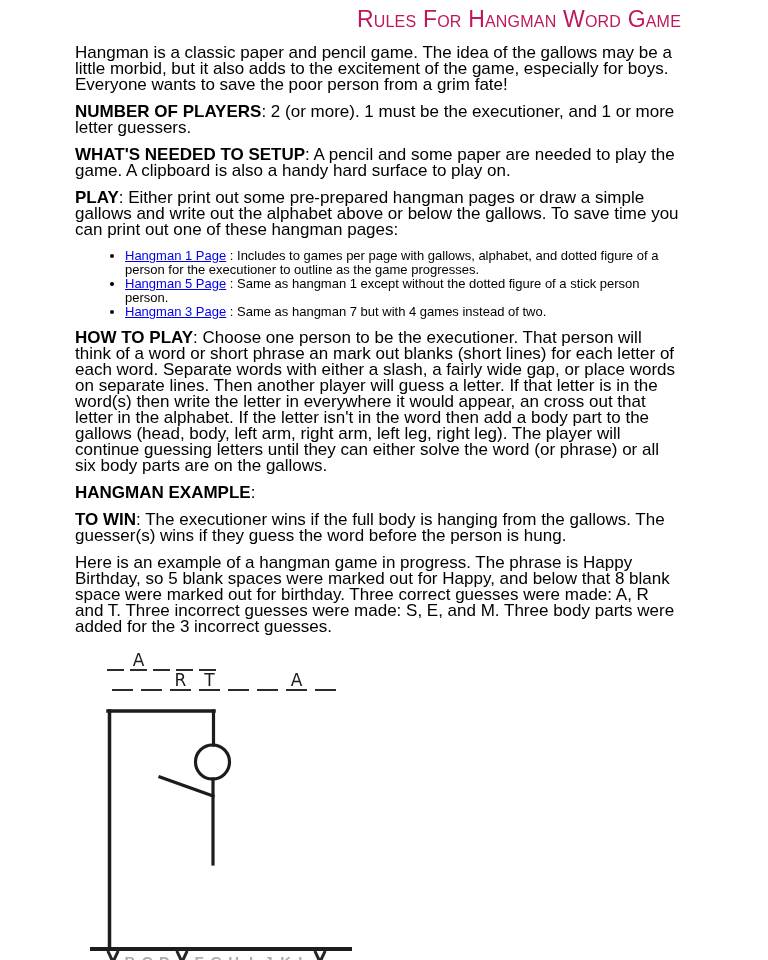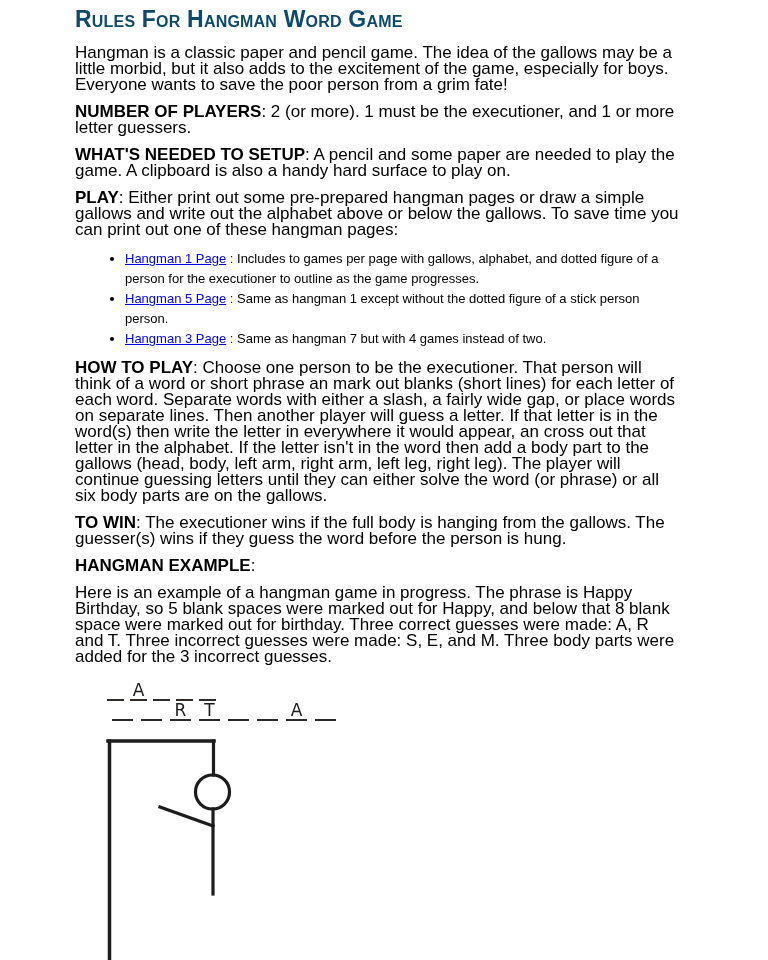--- a/index.html
+++ b/index.html
@@ -1,23 +1,23 @@
 <!DOCTYPE html>
 <html><head>
 <meta charset="utf-8">
 <style>
   html,body{margin:0;padding:0;background:#ffffff;}
   .page{width:768px;height:960px;background:#fff;overflow:hidden;position:relative;
         font-family:"Liberation Sans",sans-serif;color:#000;}
   .content{margin-left:75px;width:606px;padding-top:3px;}
-  h1.title{font-size:23px;font-weight:bold;font-variant:small-caps;text-align:left;
-        margin:3px 0 12px 0;letter-spacing:0.2px;color:#0c4a6e;}
+  h1.title{font-size:23px;font-weight:normal;font-variant:small-caps;text-align:right;
+        margin:3px 0 12px 0;letter-spacing:0.2px;color:#be185d;}
   p.body-text{font-size:17px;line-height:16px;margin:11px 0;}
   .hd{font-weight:bold;}
-  ul.link-list{margin:11px 0;padding-left:50px;font-size:13px;line-height:20px;}
+  ul.link-list{margin:11px 0;padding-left:50px;font-size:13px;line-height:14px;}
   ul.link-list li{margin:0;}
   a.hlink{color:#0000EE;text-decoration:underline;cursor:pointer;}
   
   .drawing{margin-top:16px;}
   .blank-row{display:flex;align-items:flex-end;height:20px;}
   .blank-row.row1{margin-left:32px;}
   .blank-row.row2{margin-left:37px;margin-top:0px;}
   .slot{display:inline-block;border-bottom:2px solid #2e2a28;text-align:center;
         font-family:"DejaVu Sans",sans-serif;font-size:17px;line-height:19px;
         height:20px;color:#1c1c1c;box-sizing:border-box;}
@@ -53,23 +53,23 @@
     <p class="body-text"><span class="hd">PLAY</span><span>: Either print out some pre-prepared hangman pages or draw a simple gallows and write out the alphabet above or below the gallows. To save time you can print out one of these hangman pages:</span></p>
 
     <ul class="link-list">
       <li><a class="hlink" href="#">Hangman 1 Page</a><span> : Includes to games per page with gallows, alphabet, and dotted figure of a person for the executioner to outline as the game progresses.</span></li>
       <li><a class="hlink" href="#">Hangman 5 Page</a><span> : Same as hangman 1 except without the dotted figure of a stick person person.</span></li>
       <li><a class="hlink" href="#">Hangman 3 Page</a><span> : Same as hangman 7 but with 4 games instead of two.</span></li>
     </ul>
 
     <p class="body-text"><span class="hd">HOW TO PLAY</span><span>: Choose one person to be the executioner. That person will think of a word or short phrase an mark out blanks (short lines) for each letter of each word. Separate words with either a slash, a fairly wide gap, or place words on separate lines. Then another player will guess a letter. If that letter is in the word(s) then write the letter in everywhere it would appear, an cross out that letter in the alphabet. If the letter isn't in the word then add a body part to the gallows (head, body, left arm, right arm, left leg, right leg). The player will continue guessing letters until they can either solve the word (or phrase) or all six body parts are on the gallows.</span></p>
 
+    <p class="body-text"><span class="hd">HANGMAN EXAMPLE</span><span>:</span></p>
+
     <p class="body-text"><span class="hd">TO WIN</span><span>: The executioner wins if the full body is hanging from the gallows. The guesser(s) wins if they guess the word before the person is hung.</span></p>
-
-    <p class="body-text"><span class="hd">HANGMAN EXAMPLE</span><span>:</span></p>
 
     <p class="body-text">Here is an example of a hangman game in progress. The phrase is Happy Birthday, so 5 blank spaces were marked out for Happy, and below that 8 blank space were marked out for birthday. Three correct guesses were made: A, R and T. Three incorrect guesses were made: S, E, and M. Three body parts were added for the 3 incorrect guesses.</p>
 
     <div class="drawing">
 
       <div>
         <div class="blank-row row1">
             <span class="slot"></span>
             <span class="slot">A</span>
             <span class="slot"></span>

